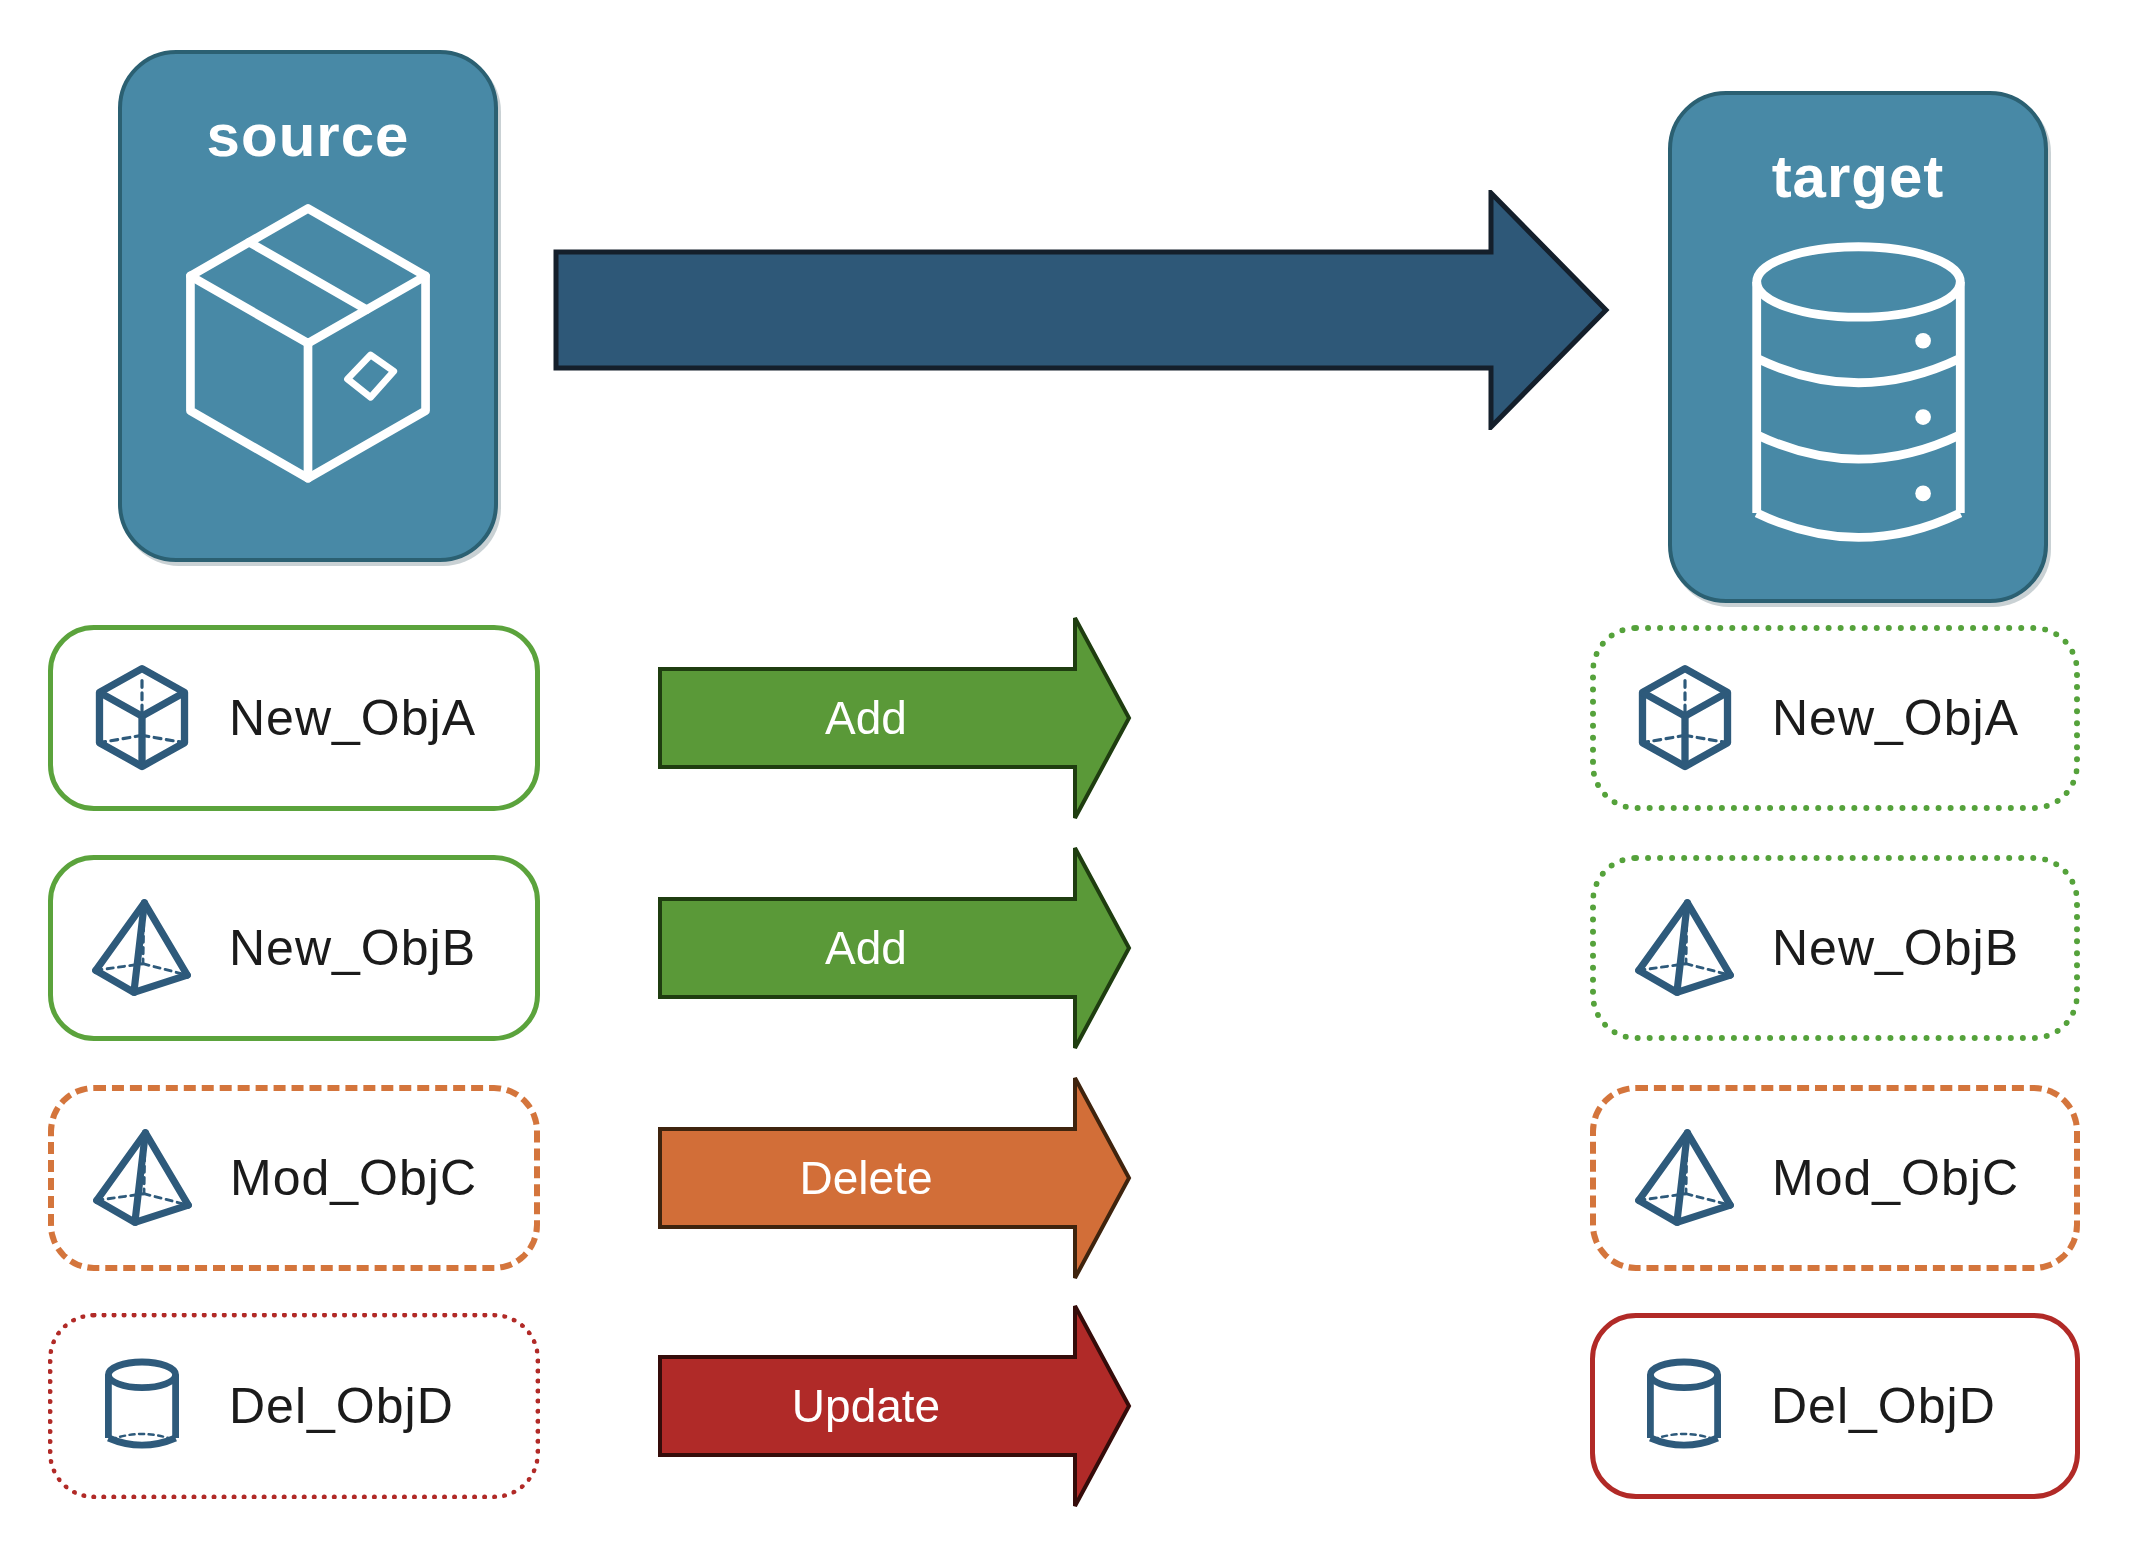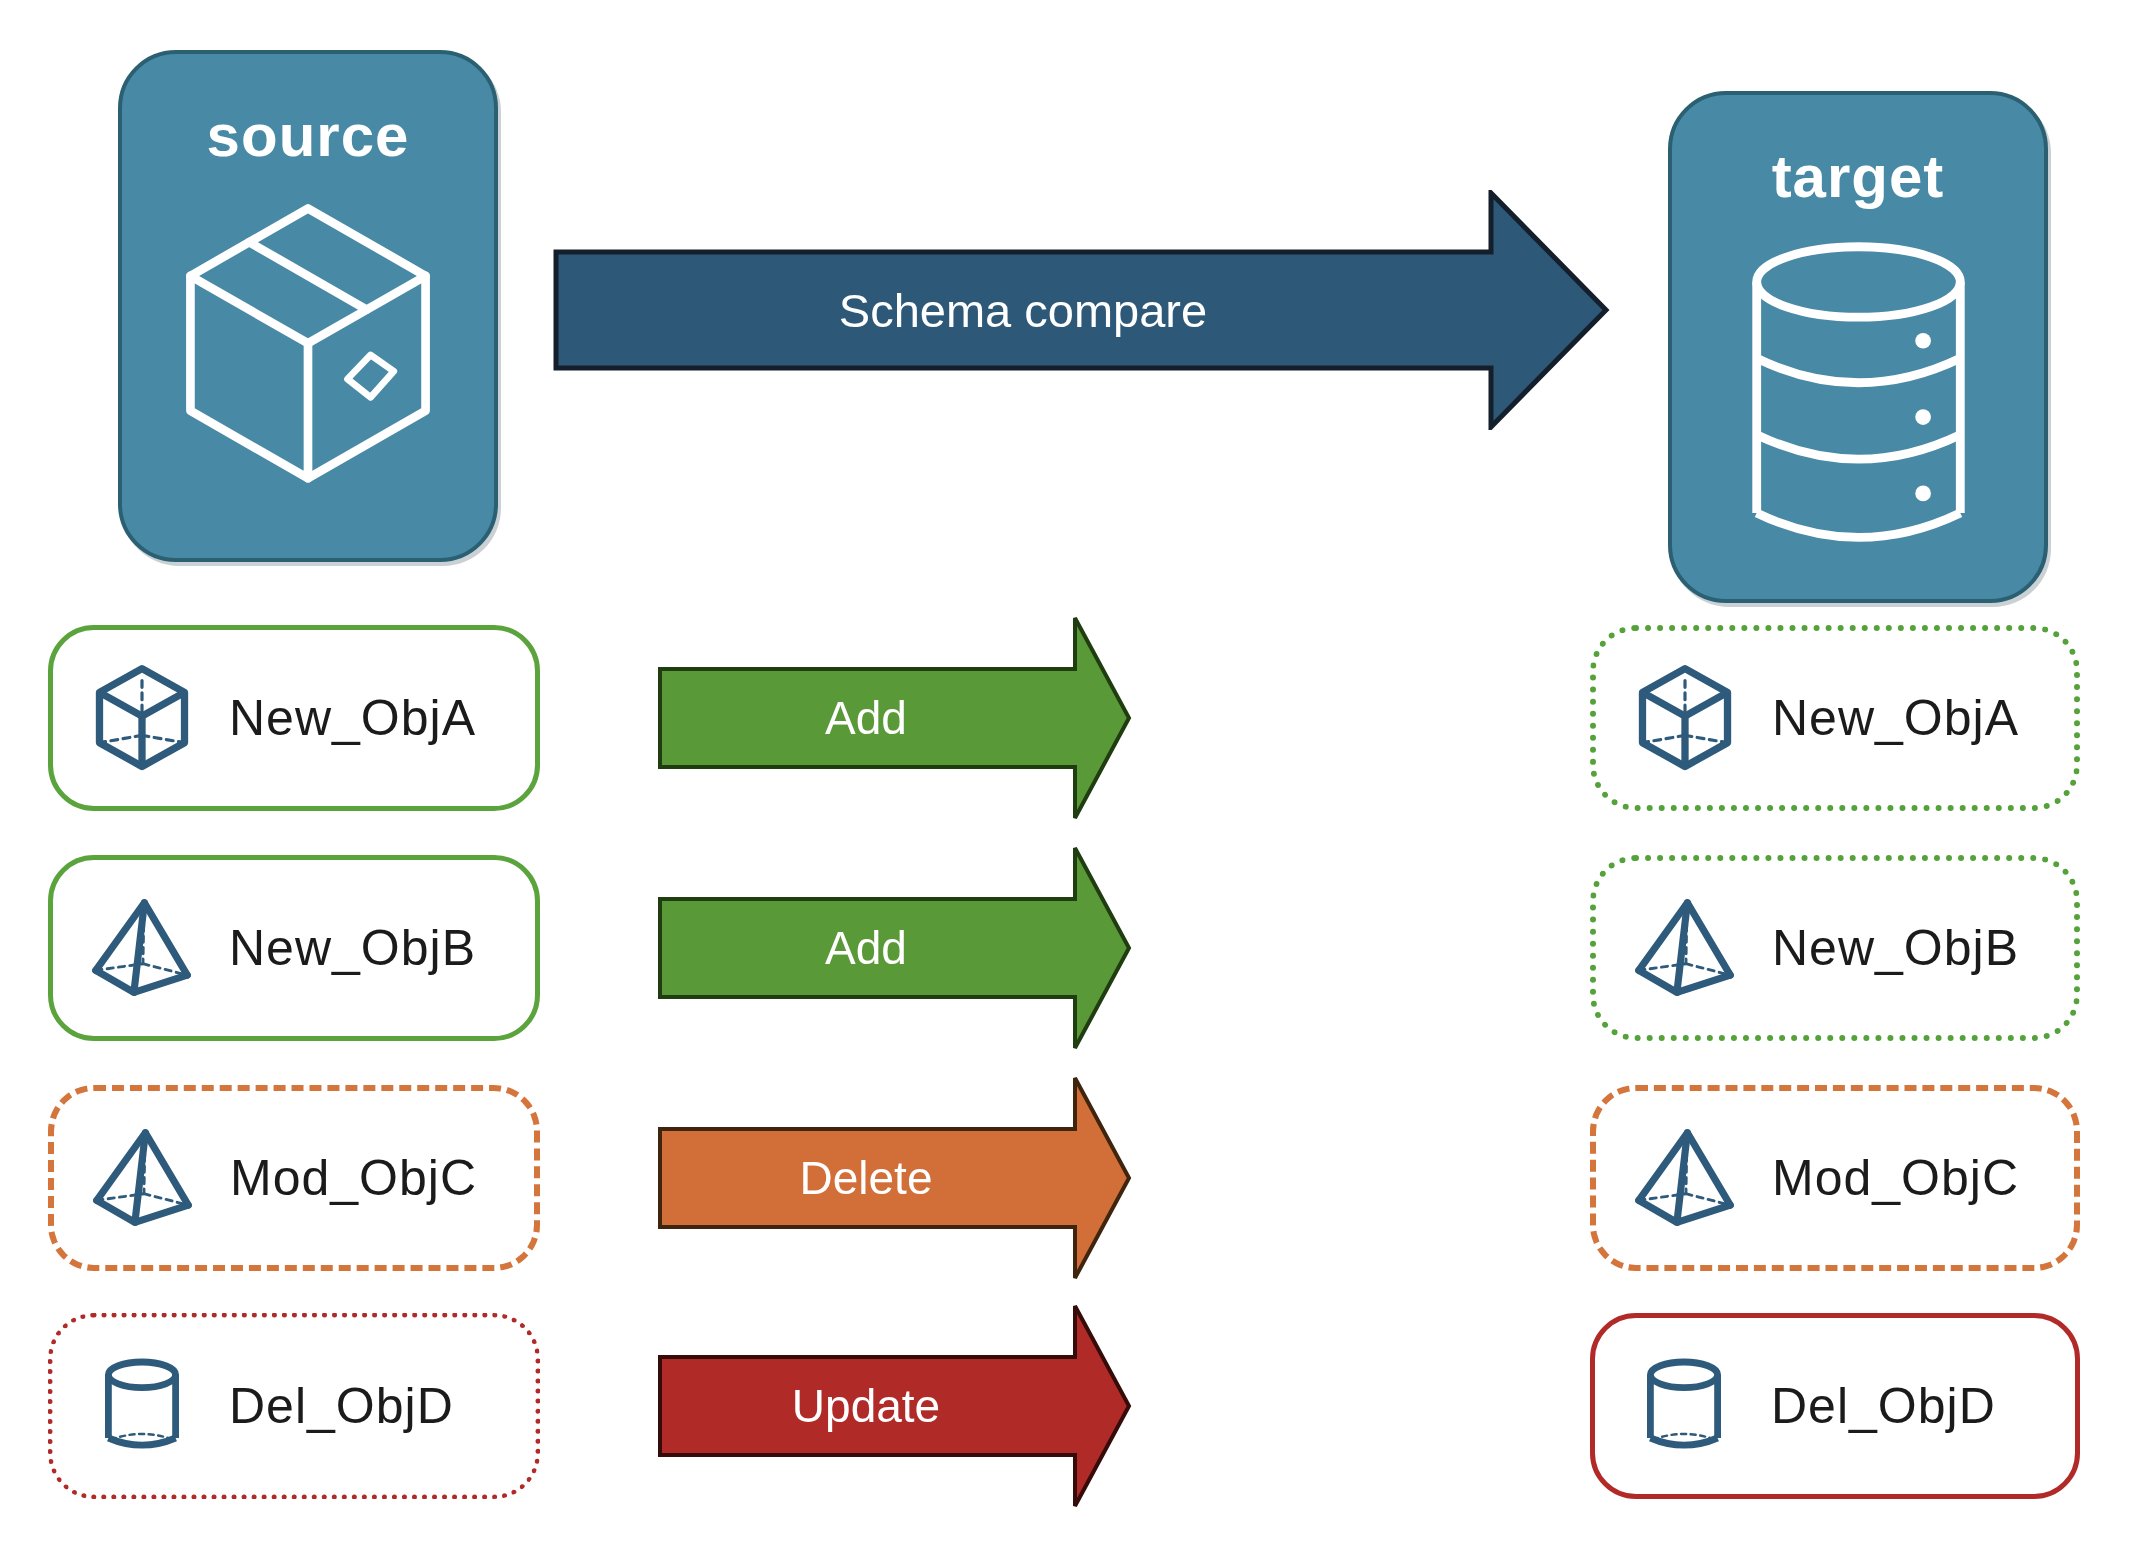--- a/index.html
+++ b/index.html
@@ -136,21 +136,20 @@
     <div class="big-label">target</div>
     <svg class="big-icon" width="235" height="323" viewBox="0 0 240 330">
         <use href="#icon-database"></use>
       </svg>
   </div>
 
   <div class="arrow-wrap main-arrow">
     <svg viewBox="0 0 1057 240" preserveAspectRatio="none">
       <polygon class="poly-navy" points="3,62 938,62 938,3 1053,120 938,237 938,178 3,178"></polygon>
     </svg>
-    <div class="arrow-label">Schema compare</div>
   </div>
 
   <div class="obj-box obj-left b-green-solid" style="top:625px;">
     <span class="icon-slot">
         <svg class="icon-cube" viewBox="0 0 210 240">
           <use href="#icon-cube"></use>
         </svg>
       </span>
     <span class="obj-label">New_ObjA</span>
   </div>

